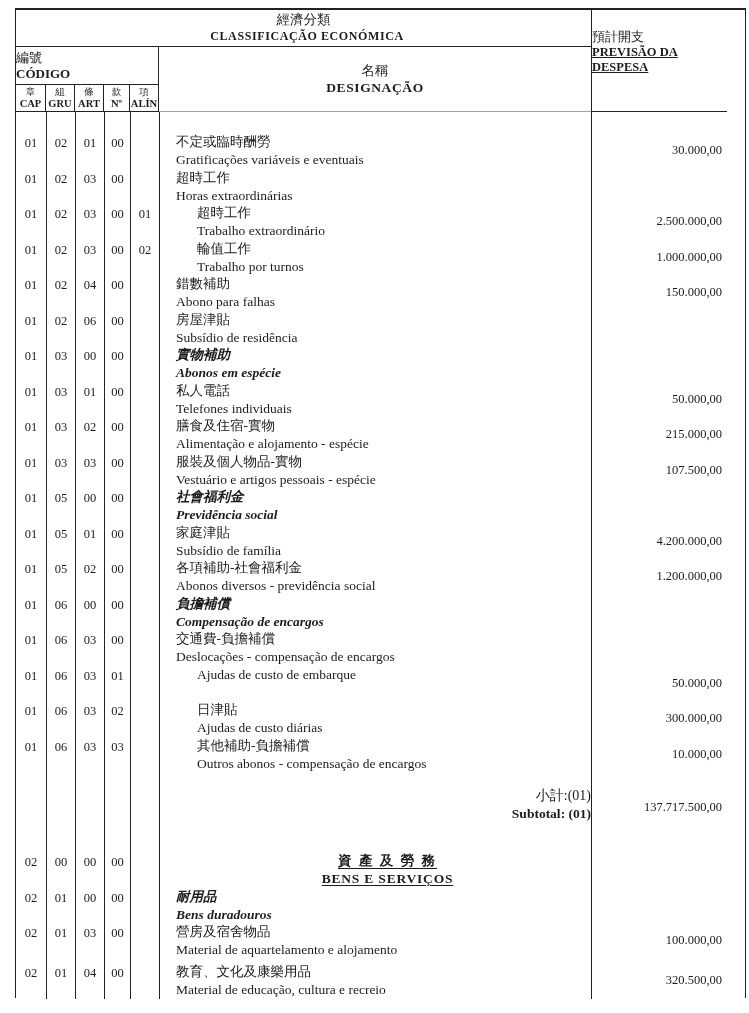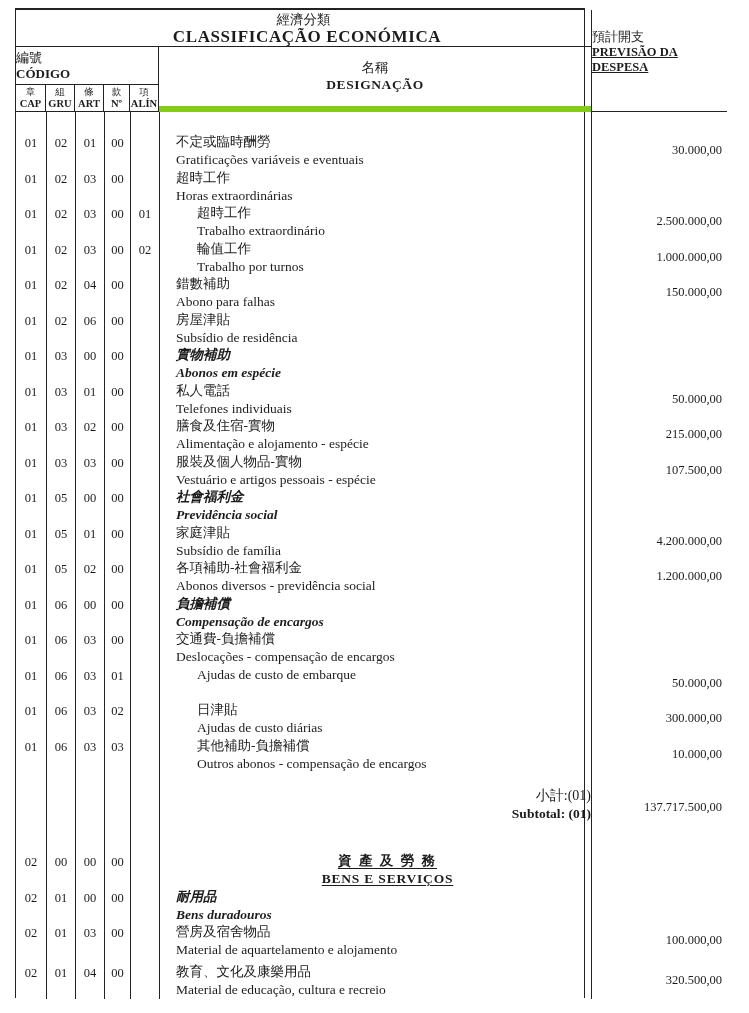--- a/index.html
+++ b/index.html
@@ -2,50 +2,50 @@
 <html><head>
 <meta charset="utf-8">
 <style>
   html,body { margin:0; padding:0; background:#e8e8e8; }
   .page {
     position:relative; width:749px; height:1013px; background:#ffffff;
     font-family:"Liberation Serif","DejaVu Serif",serif; color:#1c1c1c;
     overflow:hidden; margin:0 auto;
   }
   .tbl {
-    position:absolute; left:15px; top:8px; width:570px; height:990px;
+    position:absolute; left:15px; top:8px; width:731px; height:990px;
     border-top:2px solid #222; border-left:1px solid #222; border-right:1px solid #222;
     box-sizing:border-box;
   }
   
   .h-class {
     position:absolute; left:0; top:0; width:575px; height:37px;
     border-bottom:1px solid #222; box-sizing:border-box;
     display:flex; flex-direction:column; align-items:center; justify-content:center;
   }
   .h-class .zh-t { font-size:13.5px; line-height:16px; }
-  .h-class .pt-t { font-size:17px; font-weight:bold; letter-spacing:0.6px; line-height:17px;margin-left:7px; }
+  .h-class .pt-t { font-size:12px; font-weight:bold; letter-spacing:0.6px; line-height:17px;margin-left:7px; }
   .h-amount {
     position:absolute; left:575px; top:0; width:136px; height:102px;
     border-left:1px solid #222; border-bottom:1px solid #222; box-sizing:border-box;
     display:flex; flex-direction:column; justify-content:center;
     padding-bottom:18px;
   }
   .h-amount .zh-t { font-size:13px; line-height:17px; }
   .h-amount .pt-t { font-size:12.5px; font-weight:bold; line-height:15px;text-decoration:underline; }
   .h-code {
     position:absolute; left:0; top:37px; width:143px; height:38px;
     border-right:1px solid #222; border-bottom:1px solid #222; box-sizing:border-box;
     display:flex; flex-direction:column; align-items:flex-start; justify-content:center;
   }
   .h-code .zh-t { font-size:13px; line-height:16px; }
   .h-code .pt-t { font-size:13px; font-weight:bold; line-height:16px; }
   .h-desig {
     position:absolute; left:143px; top:37px; width:432px; height:65px;
-    border-bottom:6px solid #84cc16; box-sizing:border-box;
+    border-bottom:1px solid #84cc16; box-sizing:border-box;
     display:flex; flex-direction:column; align-items:center; justify-content:center;text-align:right;
   }
   .h-desig .zh-t { font-size:13.5px; line-height:17px; }
   .h-desig .pt-t { font-size:13.5px; font-weight:bold; letter-spacing:0.6px; line-height:18px; }
   .h-subcols {
     position:absolute; left:0; top:75px; width:143px; height:27px;
     border-bottom:1px solid #222; box-sizing:border-box; display:flex;
   }
   .h-subcols .sc {
     box-sizing:border-box; border-right:1px solid #222;

